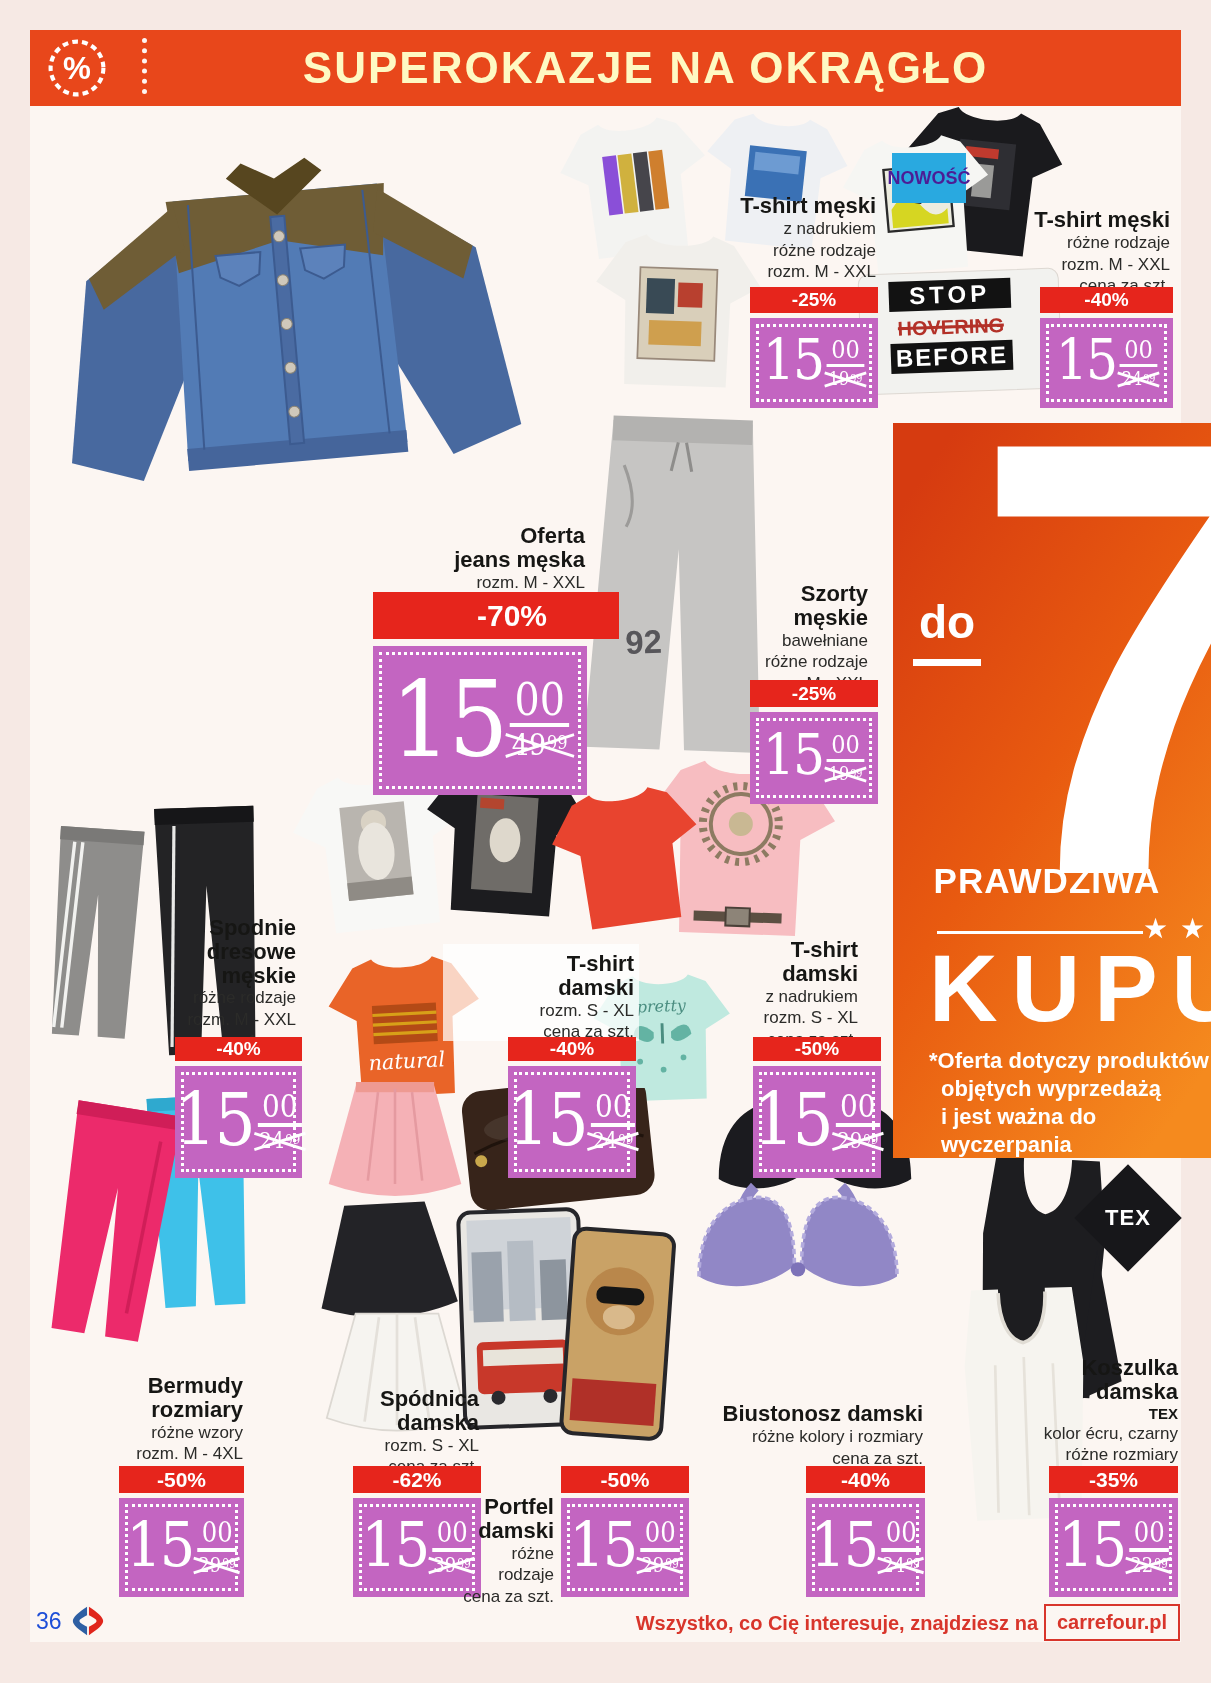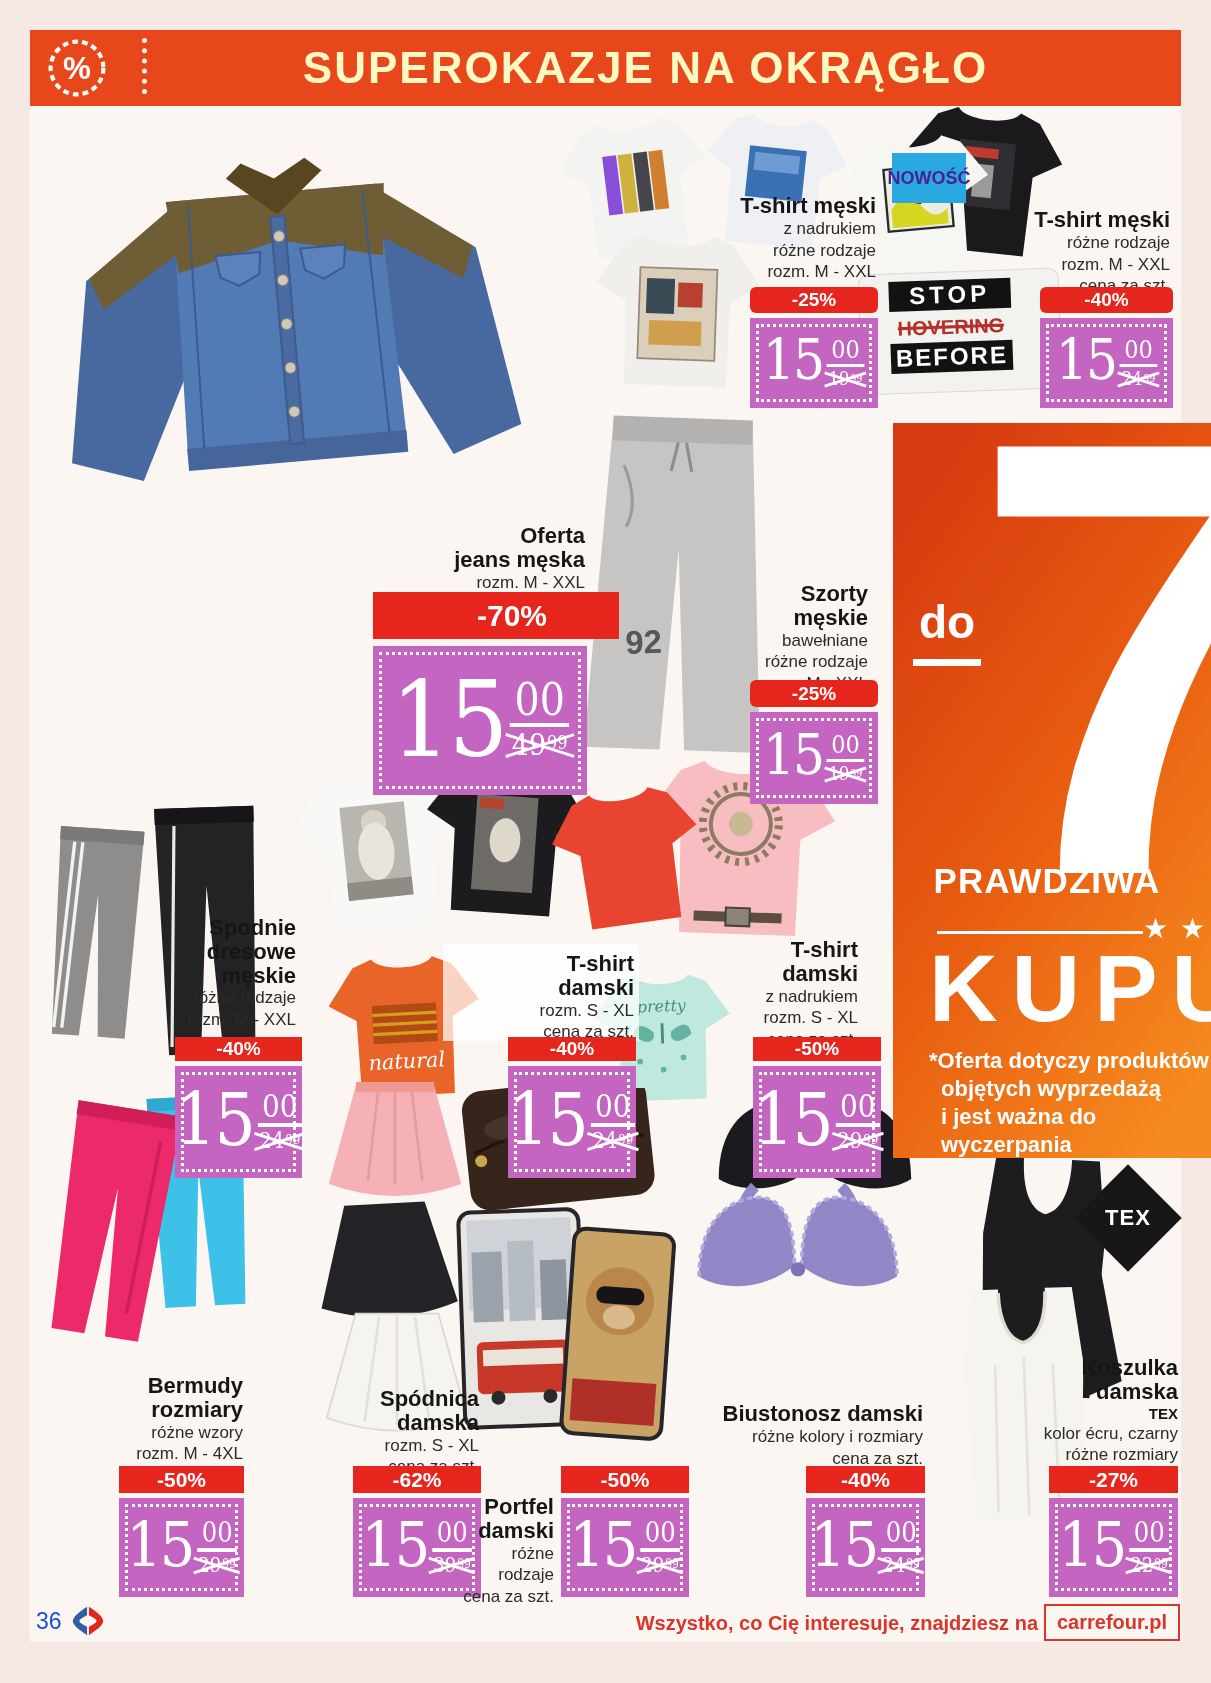--- a/index.html
+++ b/index.html
@@ -15,21 +15,21 @@
           color:#fef9c3;font-weight:bold;font-size:44px;letter-spacing:2px;white-space:nowrap;}
 
   
   .desc{position:absolute;text-align:right;z-index:30;}
   .desc .nm{font-weight:bold;font-size:22px;line-height:1.08;color:#161614;}
   .desc .dt{font-size:17px;line-height:1.28;color:#2b2b29;}
   .desc .bt{font-weight:bold;font-size:15px;line-height:1.28;color:#161614;}
 
   
   .band{position:absolute;background:#e6251c;color:#fff;font-weight:bold;display:flex;align-items:center;justify-content:center;z-index:30;}
-  .b-lg{font-size:30px;padding-left:32px;} .b-sm{font-size:19px;border-radius:6px;} .b-md{font-size:19px;} .b-bt{font-size:21px;}
+  .b-lg{font-size:30px;padding-left:32px;} .b-sm{font-size:19px;} .b-md{font-size:19px;} .b-bt{font-size:21px;}
 
   
   .tag{position:absolute;background:#c365c1;padding:6px;box-sizing:border-box;z-index:30;}
   .tin{width:100%;height:100%;border:3px dotted #fff;box-sizing:border-box;display:flex;align-items:center;justify-content:center;}
   .price{display:flex;align-items:flex-start;color:#fff;font-family:"DejaVu Serif",serif;transform:scaleX(.9);}
   .pm{line-height:.8;letter-spacing:-2px;}
   .pc{display:flex;flex-direction:column;align-items:center;margin-left:4px;}
   .pd{line-height:.95;border-bottom:4px solid #fff;padding:0 5px 2px;}
   .old{position:relative;display:inline-block;margin-top:3px;white-space:nowrap;line-height:1;}
   .old .os{font-size:.6em;vertical-align:.3em;margin-left:1px;}
@@ -565,21 +565,21 @@
   </div>
 
   <div class="desc" style="right:33px;top:1356px">
     <div class="nm">Koszulka</div>
     <div class="nm">damska</div>
     <div class="bt">TEX</div>
     <div class="dt">kolor écru, czarny</div>
     <div class="dt">różne rozmiary</div>
     <div class="dt">cena za szt.</div>
   </div>
-  <div class="band b-bt" style="left:1049px;top:1466px;width:129px;height:27px">-27%</div>
+  <div class="band b-bt" style="left:1049px;top:1466px;width:129px;height:27px">-35%</div>
   <div class="tag t-bt" style="left:1049px;top:1498px;width:129px;height:99px">
     <div class="tin">
         <div class="price">
       <span class="pm">15</span>
       <div class="pc">
         <span class="pd">00</span>
         <span class="old"><span>22</span><span class="os">99</span></span>
       </div>
     </div>
       </div>

